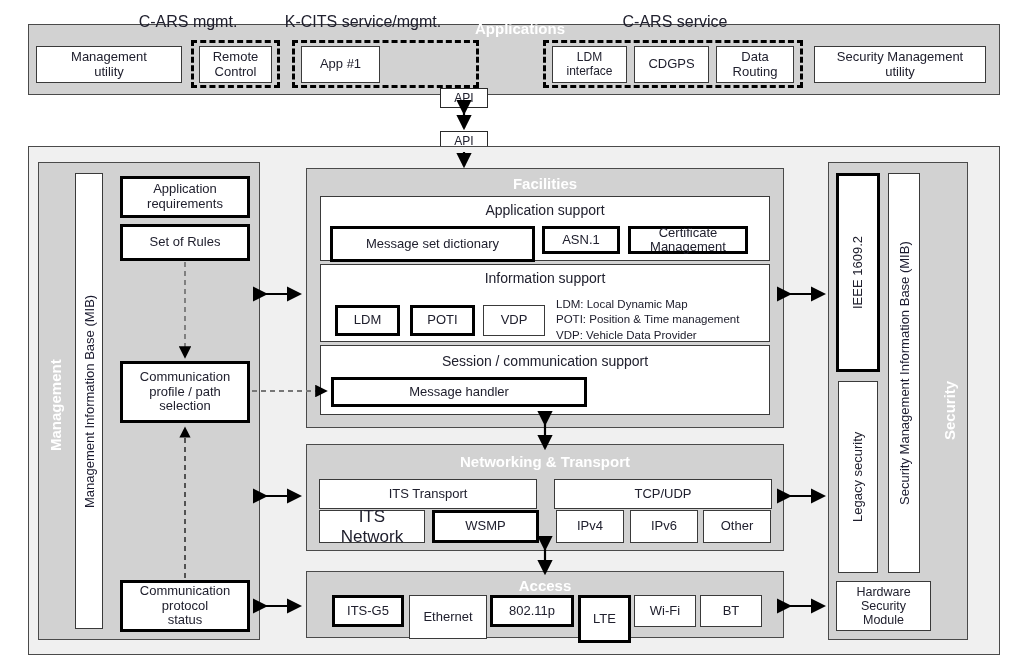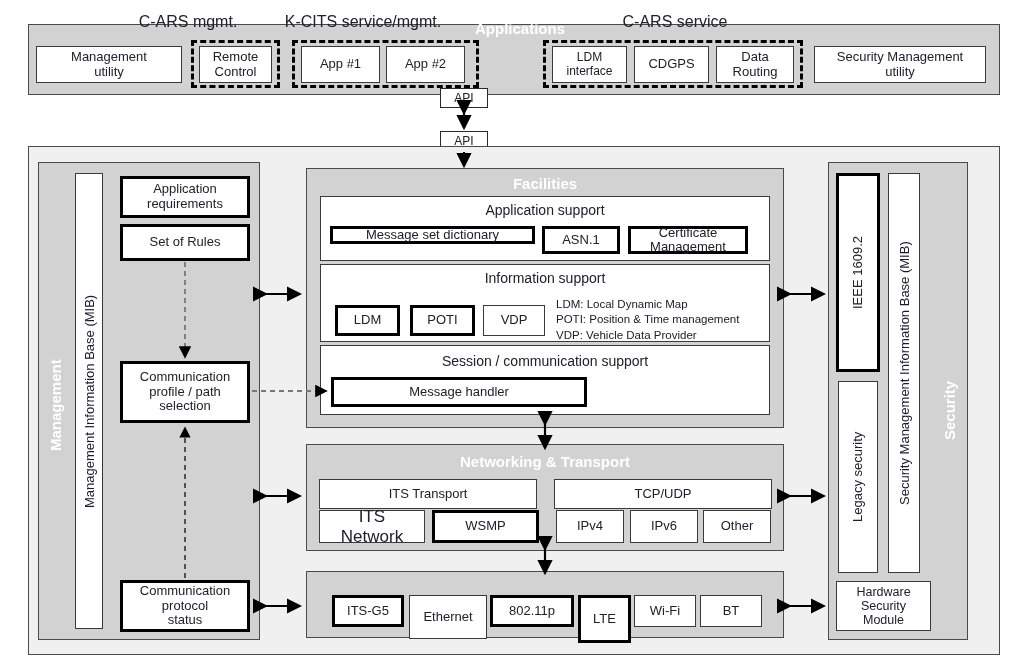--- a/index.html
+++ b/index.html
@@ -132,23 +132,20 @@
     <span>
       <span>Remote</span><br>
       <span>Control</span>
     </span>
   </div>
 
   <div class="abs wbox" style="left:301px; top:46px; width:79px; height:37px;">
     <span>App #1</span>
   </div>
 
-  <div class="abs wbox" style="left:386px; top:46px; width:79px; height:37px;">
-    <span>App #2</span>
-  </div>
 
   <div class="abs wbox" style="left:552px; top:46px; width:75px; height:37px; font-size:12px;">
     <span>
       <span>LDM</span><br>
       <span>interface</span>
     </span>
   </div>
 
   <div class="abs wbox" style="left:634px; top:46px; width:75px; height:37px;">
     <span>CDGPS</span>
@@ -208,21 +205,21 @@
       <span>protocol</span><br>
       <span>status</span>
     </span>
   </div>
 
   <div class="abs graypanel" style="left:306px; top:168px; width:478px; height:260px;"></div>
   <div class="abs whitelabel" style="left:306px; top:175px; width:478px;">Facilities</div>
 
   <div class="abs innerwhite" style="left:320px; top:196px; width:450px; height:65px;"></div>
   <div class="abs sectiontitle" style="left:320px; top:202px; width:450px;">Application support</div>
-  <div class="abs wbox thick" style="left:330px; top:226px; width:205px; height:18px;text-align:center;">
+  <div class="abs wbox thick" style="left:330px; top:226px; width:205px; height:36px;text-align:center;">
     <span>Message set dictionary</span>
   </div>
   <div class="abs wbox thick" style="left:542px; top:226px; width:78px; height:28px;">
     <span>ASN.1</span>
   </div>
   <div class="abs wbox thick" style="left:628px; top:226px; width:120px; height:28px; overflow:visible;">
     <span style="line-height:1.05;">
       <span>Certificate</span><br>
       <span>Management</span>
     </span>
@@ -274,20 +271,21 @@
     <span>IPv4</span>
   </div>
   <div class="abs wbox" style="left:630px; top:510px; width:68px; height:33px;">
     <span>IPv6</span>
   </div>
   <div class="abs wbox" style="left:703px; top:510px; width:68px; height:33px;">
     <span>Other</span>
   </div>
 
   <div class="abs graypanel" style="left:306px; top:571px; width:478px; height:67px;"></div>
+  <div class="abs whitelabel" style="left:306px; top:577px; width:478px;">Access</div>
 
   <div class="abs wbox thick" style="left:332px; top:595px; width:72px; height:32px;">
     <span>ITS-G5</span>
   </div>
   <div class="abs wbox" style="left:409px; top:595px; width:78px; height:44px;">
     <span>Ethernet</span>
   </div>
   <div class="abs wbox thick" style="left:490px; top:595px; width:84px; height:32px;">
     <span>802.11p</span>
   </div>

